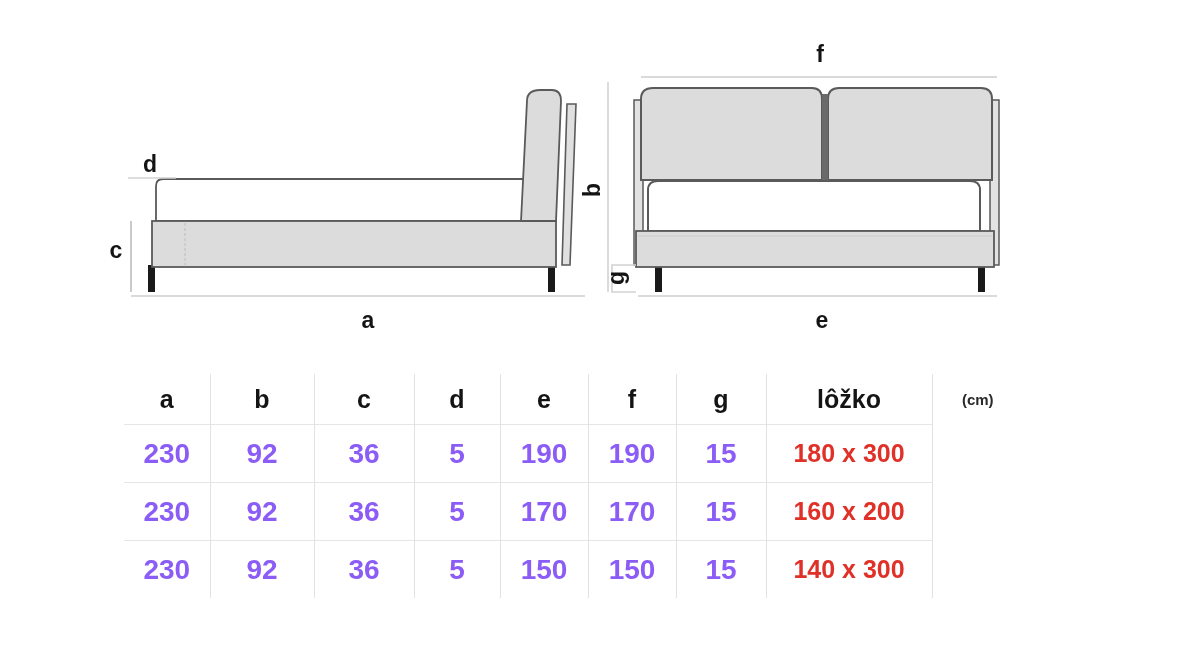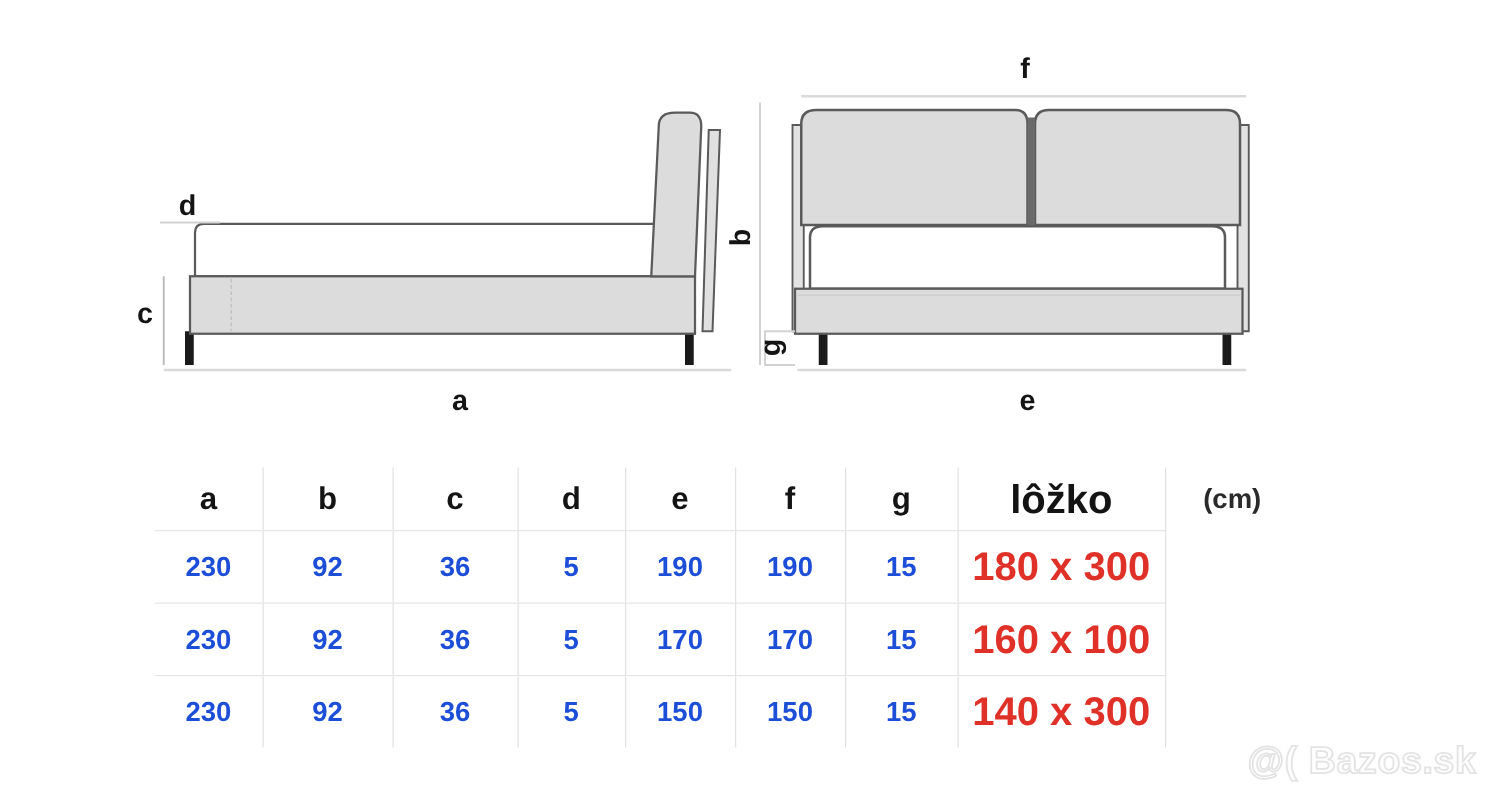--- a/index.html
+++ b/index.html
@@ -54,43 +54,43 @@
     border: none;
   }
   #spec-table th {
     height: 50px;
     font-size: 25px;
     color: #141414;
     border-right: 1px solid #e2e2e2;
   }
   #spec-table td {
     height: 57px;
-    font-size: 22px;
-    color: #1d4ed8;
+    font-size: 28px;
+    color: #8b5cf6;
     border-right: 1px solid #e2e2e2;
     border-top: 1px solid #e6e6e6;
   }
   #spec-table .col-bed {
     color: #e03128;
-    font-size: 32px;
+    font-size: 25px;
   }
   #spec-table th.col-bed {
     color: #141414;
   }
   #spec-table .col-unit,
   #spec-table td.col-unit {
     border-right: none;
     border-top: none;
   }
   #spec-table th.col-unit {
     border-right: none;
-    font-size: 22px;
+    font-size: 15px;
     color: #2a2a2a;
     font-weight: bold;
-    text-align: right;
+    text-align: center;
     padding-left: 14px;
   }
 
   
   #watermark {
     position: absolute;
     left: 998px;
     top: 592px;
     font-family: "Liberation Sans", sans-serif;
     font-size: 30px;
@@ -209,32 +209,31 @@
         <td class="col-unit"></td>
       </tr>
       <tr>
         <td>230</td>
         <td>92</td>
         <td>36</td>
         <td>5</td>
         <td>170</td>
         <td>170</td>
         <td>15</td>
-        <td class="col-bed">160 x 100</td>
+        <td class="col-bed">160 x 200</td>
         <td class="col-unit"></td>
       </tr>
       <tr>
         <td>230</td>
         <td>92</td>
         <td>36</td>
         <td>5</td>
         <td>150</td>
         <td>150</td>
         <td>15</td>
         <td class="col-bed">140 x 300</td>
         <td class="col-unit"></td>
       </tr>
     </tbody>
   </table>
 
-  <div id="watermark">@( Bazos.sk</div>
 
 </div>
 
 </body></html>

